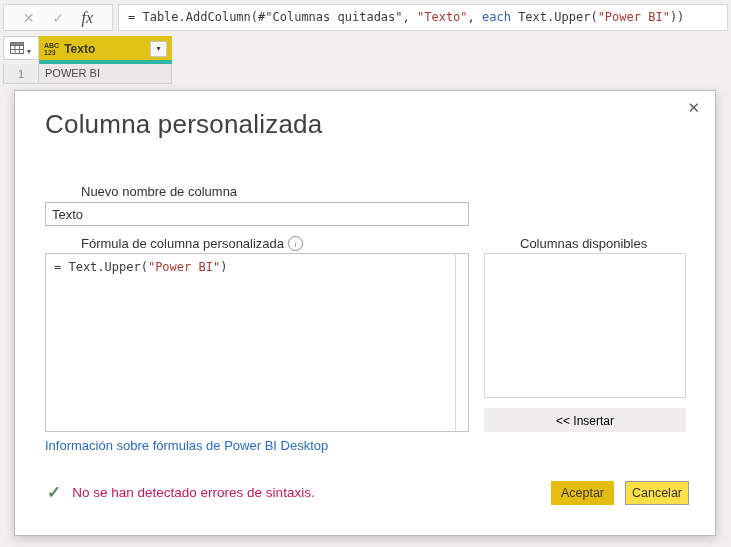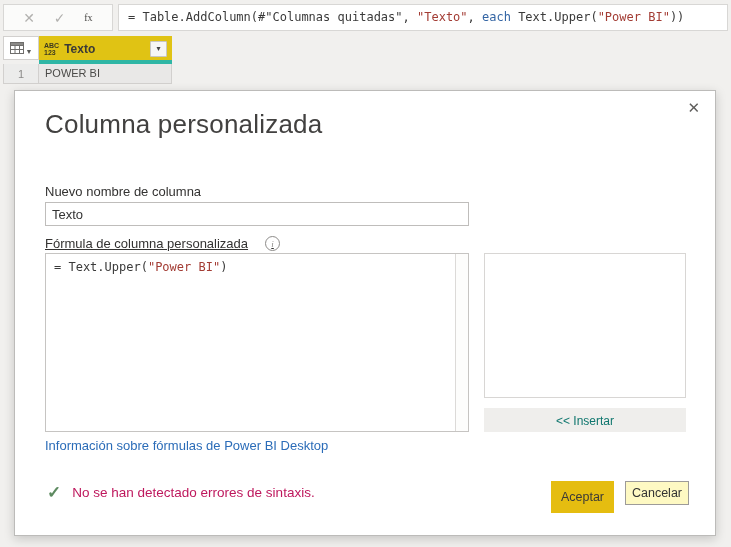--- a/index.html
+++ b/index.html
@@ -4,21 +4,21 @@
 <style>
   html,body{margin:0;padding:0;}
   body{font-family:"Liberation Sans",sans-serif;}
   .screen{position:relative;width:731px;height:547px;background:#f1f0ee;overflow:hidden;}
 
   
   .formula-bar{position:absolute;left:3px;top:4px;width:725px;height:27px;display:flex;gap:5px;}
   .fb-icons{width:110px;background:#fbfbfa;border:1px solid #d8d7d5;display:flex;align-items:center;justify-content:space-around;padding:0 10px;box-sizing:border-box;}
   .fb-x{color:#b2b1af;font-size:14px;}
   .fb-check{color:#b2b1af;font-size:14px;}
-  .fb-fx{font-family:"Liberation Serif",serif;font-size:10px;color:#4a4947;}
+  .fb-fx{font-family:"Liberation Serif",serif;font-style:italic;font-size:16px;color:#4a4947;}
   .fb-input{flex:1;background:#fff;border:1px solid #d8d7d5;font-family:"DejaVu Sans Mono",monospace;font-size:12px;line-height:25px;padding-left:9px;white-space:nowrap;overflow:hidden;box-sizing:border-box;}
   .seg-default{color:#3a3a3a;}
   .seg-string{color:var(--string);}
   .seg-keyword{color:var(--keyword);}
 
   
   .grid{position:absolute;left:3px;top:36px;}
   .grid-head{display:flex;}
   .corner-cell{width:36px;height:24px;background:#fff;border:1px solid #d2d0ce;box-sizing:border-box;display:flex;align-items:center;justify-content:center;gap:2px;}
   .corner-caret{font-size:7px;color:#5a5a58;margin-top:6px;}
@@ -29,37 +29,37 @@
   .teal-bar{margin-left:36px;width:133px;height:4px;background:var(--teal);}
   .grid-row{display:flex;}
   .row-num{width:36px;height:20px;background:#ececeb;border:1px solid #d2d0ce;border-top:none;box-sizing:border-box;font-size:11px;color:#8b8a88;display:flex;align-items:center;justify-content:center;}
   .row-cell{width:133px;height:20px;background:#e9e8e7;border-right:1px solid #d2d0ce;border-bottom:1px solid #d2d0ce;box-sizing:border-box;font-size:11px;color:#4b4a48;line-height:19px;padding-left:6px;}
 
   
   .dialog{position:absolute;left:14px;top:90px;width:702px;height:446px;background:#fff;border:1px solid #bcbbb9;box-sizing:border-box;box-shadow:0 3px 10px rgba(0,0,0,.18);}
   .dlg-close{position:absolute;top:9px;right:15px;font-size:15px;color:#5f5e5c;cursor:pointer;line-height:1;}
   .dlg-title{position:absolute;left:30px;top:18px;font-size:26px;font-weight:400;color:#424140;letter-spacing:.2px;}
   .dlg-sub{position:absolute;left:30px;top:62px;font-size:14px;color:#333231;}
-  .fld-label{position:absolute;font-size:13px;color:#333231;}
+  .fld-label{position:absolute;font-size:13px;color:#333231;margin-left:36px;}
   .lbl-name{left:30px;top:93px;}
   .name-input{position:absolute;left:30px;top:111px;width:424px;height:24px;border:1px solid #bfbdbb;box-sizing:border-box;font-family:"Liberation Sans",sans-serif;font-size:13px;color:#333;padding:0 6px;outline:none;}
-  .lbl-formula{left:30px;top:145px;display:flex;align-items:center;gap:17px;text-decoration:underline;}
+  .lbl-formula{left:30px;top:145px;display:flex;align-items:center;gap:4px;}
   .info-icon{width:13px;height:13px;border:1px solid #8d8b89;border-radius:50%;font-size:9px;color:#8d8b89;display:inline-flex;align-items:center;justify-content:center;font-family:"Liberation Serif",serif;font-style:italic;}
   .editor{position:absolute;left:30px;top:162px;width:424px;height:179px;border:1px solid #c6c4c2;box-sizing:border-box;background:#fff;}
   .editor-code{position:absolute;left:0;top:0;right:14px;bottom:0;font-family:"DejaVu Sans Mono",monospace;font-size:12px;line-height:17px;padding:5px 4px 0 8px;white-space:pre;overflow:hidden;}
   .editor-scroll{position:absolute;right:0;top:0;width:13px;height:100%;border-left:1px solid #dcdad8;background:#fdfdfc;box-sizing:border-box;}
   .lbl-cols{left:469px;top:145px;}
   .listbox{position:absolute;left:469px;top:162px;width:202px;height:145px;border:1px solid #d8d6d4;box-sizing:border-box;background:#fff;}
-  .insert-btn{position:absolute;left:469px;top:317px;width:202px;height:24px;background:#efeeec;border:none;color:#0f766e;font-size:12px;font-family:"Liberation Sans",sans-serif;text-align:center;line-height:24px;}
+  .insert-btn{position:absolute;left:469px;top:317px;width:202px;height:24px;background:#efeeec;border:none;color:#000000;font-size:12px;font-family:"Liberation Sans",sans-serif;text-align:center;line-height:24px;}
   .dlg-link{position:absolute;left:30px;top:347px;font-size:13px;color:var(--link);text-decoration:none;}
   .status-row{position:absolute;left:32px;top:391px;display:flex;align-items:center;gap:11px;}
   .status-check{color:var(--green);font-size:17px;font-weight:bold;}
   .status-text{font-size:13.5px;color:#be185d;}
-  .btn-ok{position:absolute;left:536px;top:390px;width:63px;height:32px;background:var(--gold-btn);border:1px solid var(--gold-btn);color:#3b3a38;font-size:12.5px;font-family:"Liberation Sans",sans-serif;padding:0;}
-  .btn-cancel{position:absolute;left:610px;top:390px;width:64px;height:24px;background:#fef9c3;border:1px solid #9d9b99;color:#333;font-size:12.5px;font-family:"Liberation Sans",sans-serif;padding:0;text-align:center;}
+  .btn-ok{position:absolute;left:536px;top:390px;width:63px;height:24px;background:var(--gold-btn);border:1px solid var(--gold-btn);color:#3b3a38;font-size:12.5px;font-family:"Liberation Sans",sans-serif;padding:0;}
+  .btn-cancel{position:absolute;left:610px;top:390px;width:64px;height:24px;background:#fde047;border:1px solid #9d9b99;color:#333;font-size:12.5px;font-family:"Liberation Sans",sans-serif;padding:0;text-align:center;}
 </style>
 </head>
 <body>
 
 <div class="screen">
 
   <div class="formula-bar">
     <div class="fb-icons">
       <span class="fb-x">✕</span>
       <span class="fb-check">✓</span>
@@ -107,20 +107,21 @@
 
     <div class="fld-label lbl-formula">
       <span>Fórmula de columna personalizada</span>
       <span class="info-icon">i</span>
     </div>
     <div class="editor">
       <div class="editor-code"><span class="seg-default">= Text.Upper(</span><span class="seg-string">"Power BI"</span><span class="seg-default">)</span></div>
       <div class="editor-scroll"></div>
     </div>
 
+    <div class="fld-label lbl-cols">Columnas disponibles</div>
     <div class="listbox"></div>
     <button class="insert-btn">&lt;&lt; Insertar</button>
 
     <a class="dlg-link" href="#">Información sobre fórmulas de Power BI Desktop</a>
 
     <div class="status-row">
       <span class="status-check">✓</span>
       <span class="status-text">No se han detectado errores de sintaxis.</span>
     </div>
 

